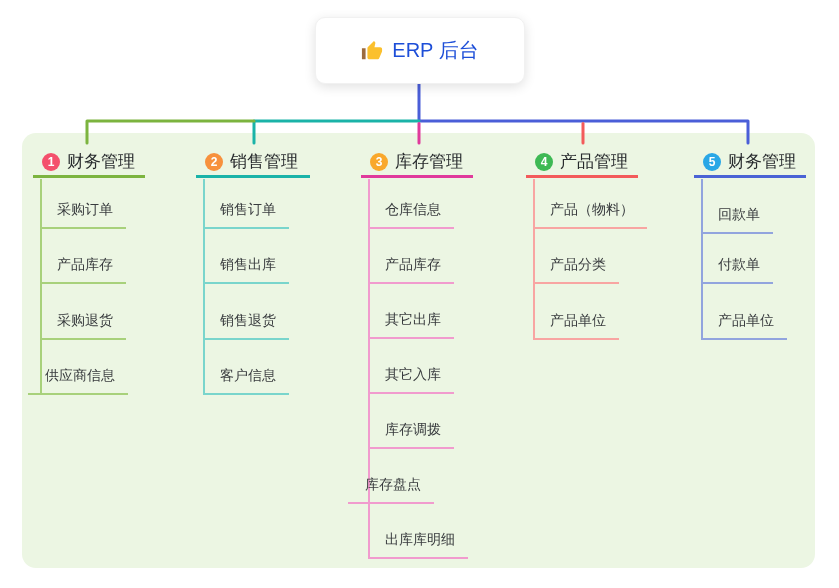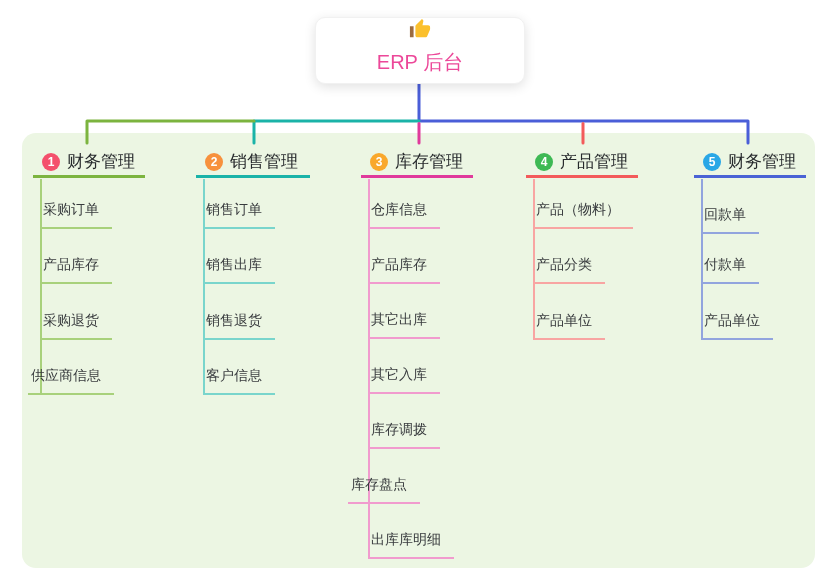--- a/index.html
+++ b/index.html
@@ -9,37 +9,37 @@
   }
   .panel{
     position:absolute;left:22px;top:133px;width:793px;height:435px;
     background:#ECF6E3;border-radius:14px;
   }
   .connectors{position:absolute;left:0;top:0;width:839px;height:588px;pointer-events:none;}
   .root-node{
     position:absolute;left:315px;top:17px;width:208px;height:65px;
     background:#ffffff;border:1px solid #f1f1f1;border-radius:10px;
     box-shadow:0 3px 12px rgba(0,0,0,0.12);
-    display:flex;align-items:center;justify-content:flex-start;gap:9px;
-    font-size:20px;font-weight:500;color:#ec4899;flex-direction:column;
+    display:flex;align-items:center;justify-content:center;gap:9px;
+    font-size:20px;font-weight:500;color:#1d4ed8;
   }
   .branch-title{
     position:absolute;top:148px;height:30px;box-sizing:border-box;
     display:flex;align-items:center;gap:7px;padding-left:9px;
     border-bottom:3px solid var(--main);
     font-size:17px;font-weight:500;color:#26292c;white-space:nowrap;
   }
   .badge{
     width:18px;height:18px;border-radius:50%;background:var(--badge);
     color:#ffffff;font-size:12px;font-weight:700;
     display:flex;align-items:center;justify-content:center;flex:0 0 auto;
   }
   .vline{position:absolute;width:2px;top:179px;background:var(--light);}
   .child{
-    position:absolute;box-sizing:border-box;padding:0 13px 8px 3px;
+    position:absolute;box-sizing:border-box;padding:0 13px 8px 17px;
     border-bottom:2px solid var(--light);
     font-size:14px;line-height:20px;color:#383b3e;white-space:nowrap;
   }
   .b1{--main:#7CB43F;--light:#A8D17B;--badge:#F4506C;}
   .b2{--main:#1AB3A8;--light:#79D5CC;--badge:#F7913D;}
   .b3{--main:#E03A9C;--light:#F19BCE;--badge:#F9A82C;}
   .b4{--main:#F35B5B;--light:#F8A5A2;--badge:#3EB954;}
   .b5{--main:#4A63D5;--light:#92A4DE;--badge:#29A7E6;}
 </style>
 </head>

